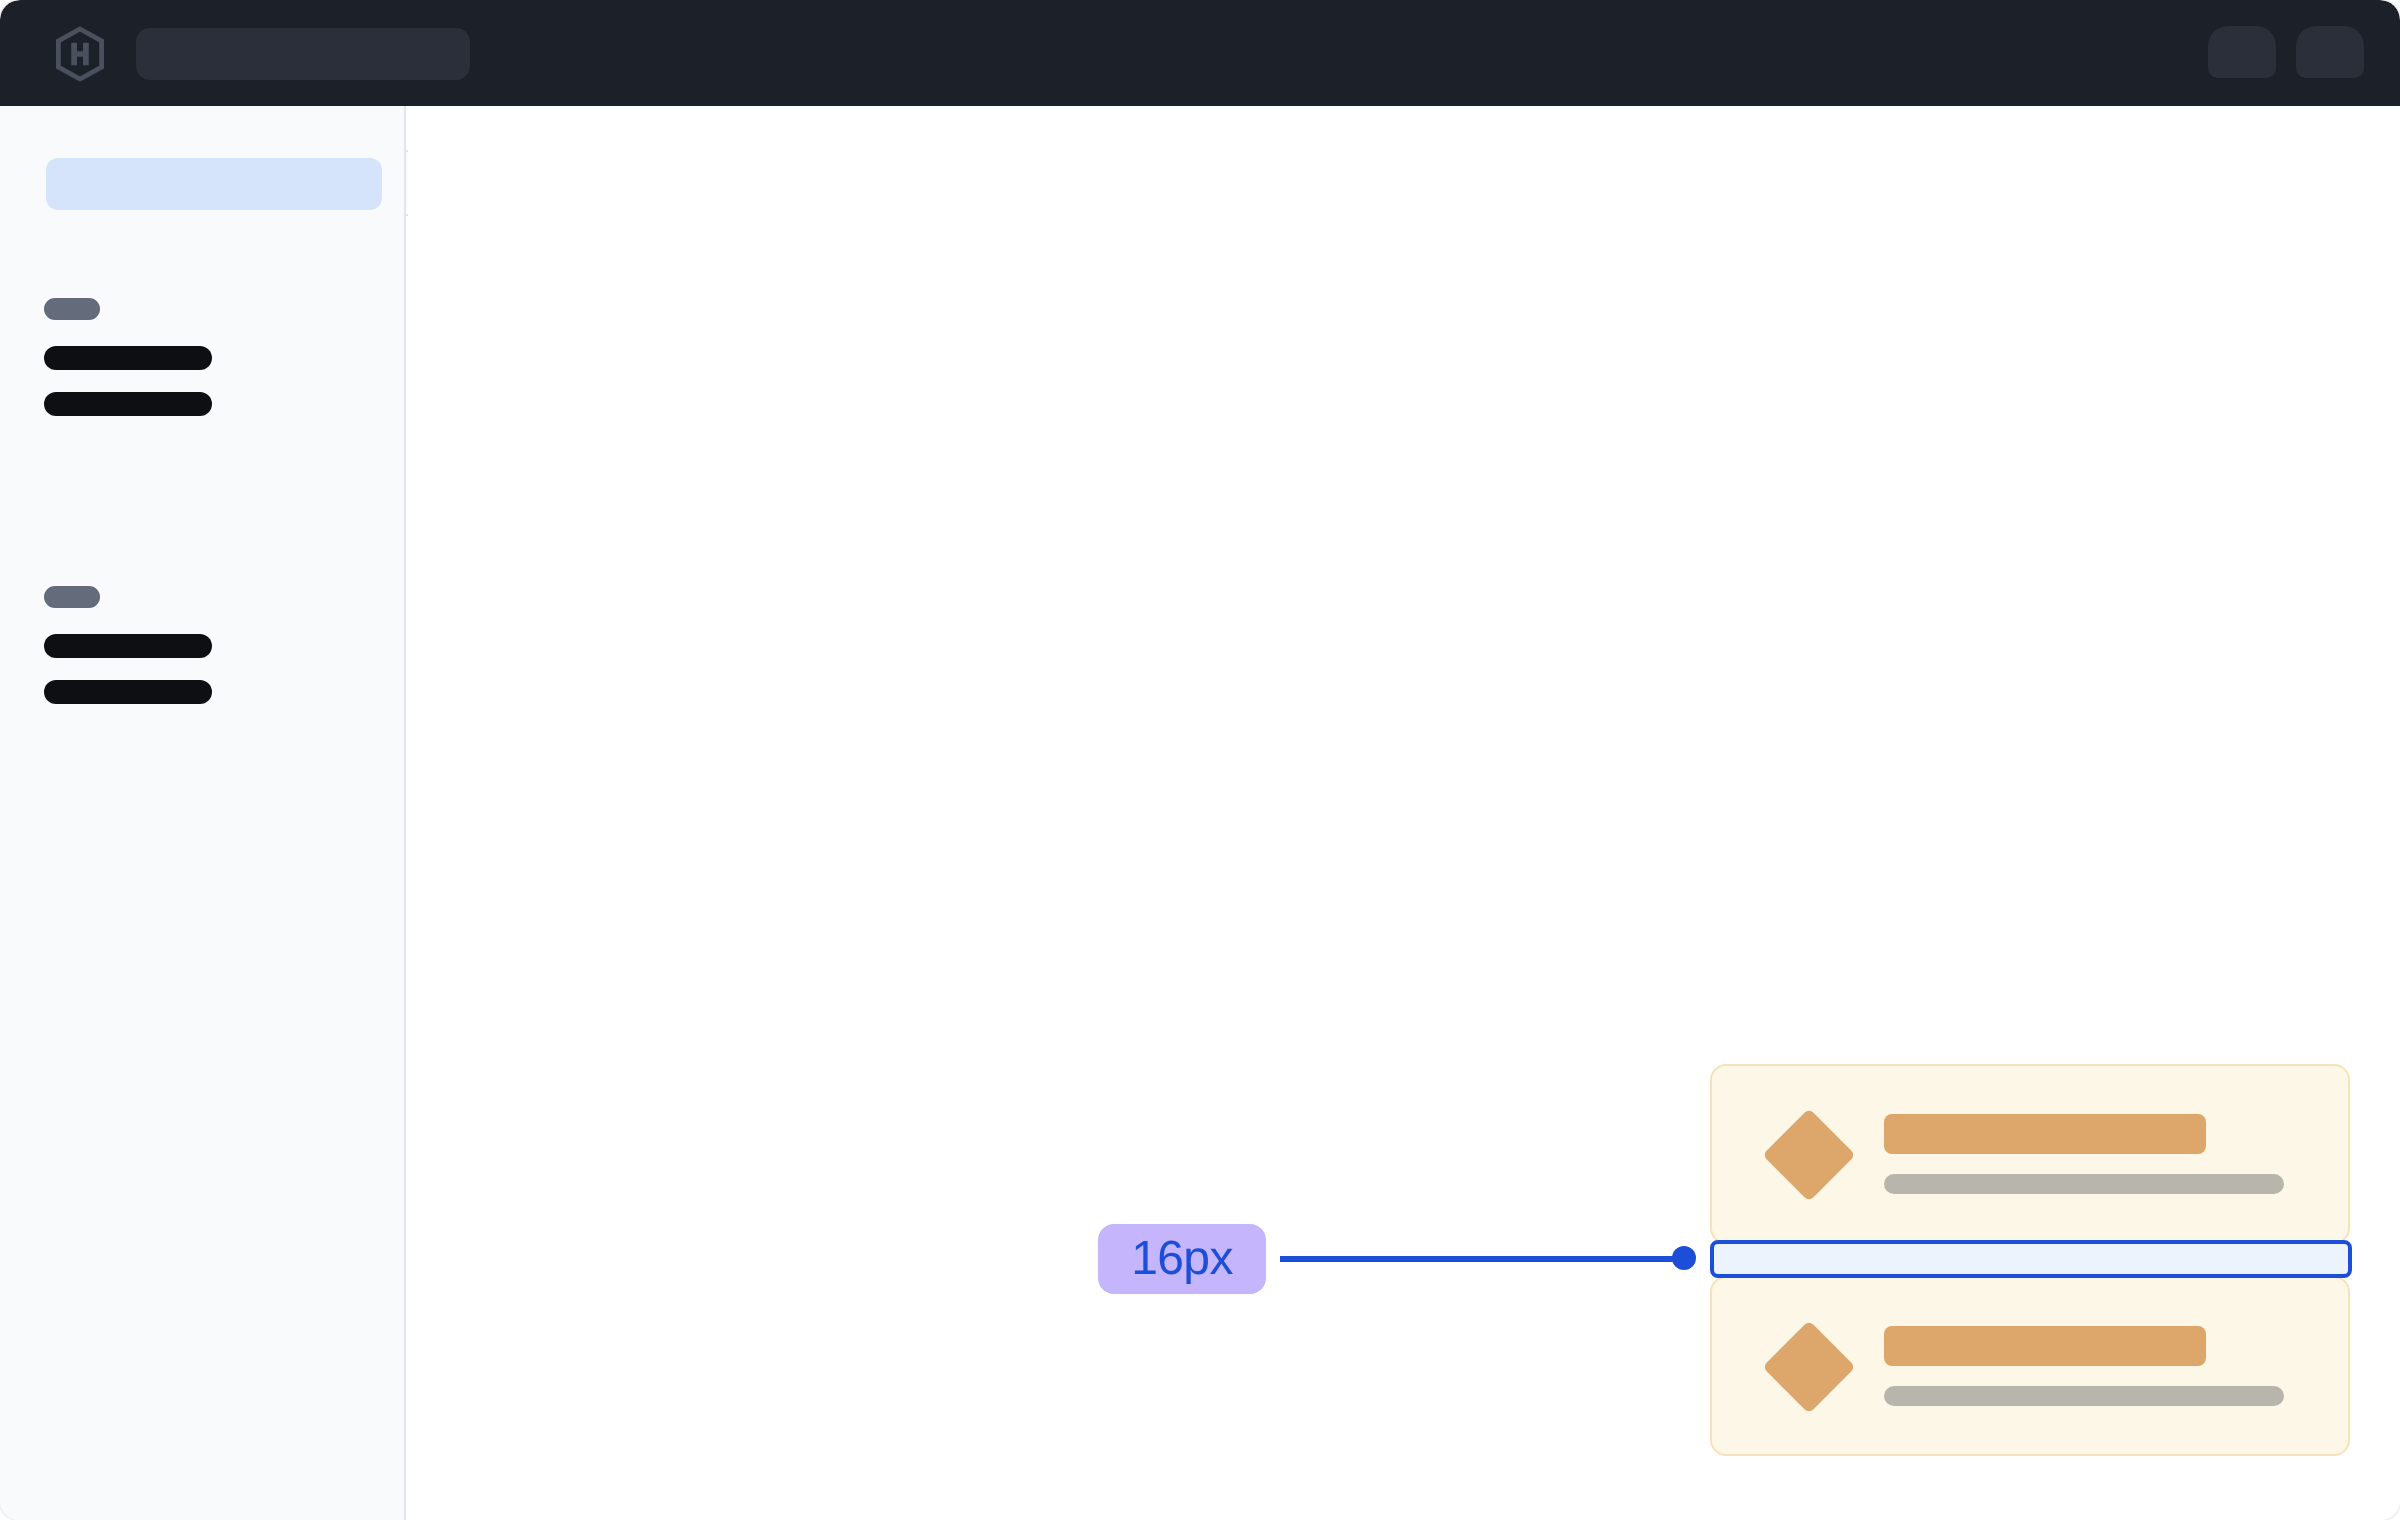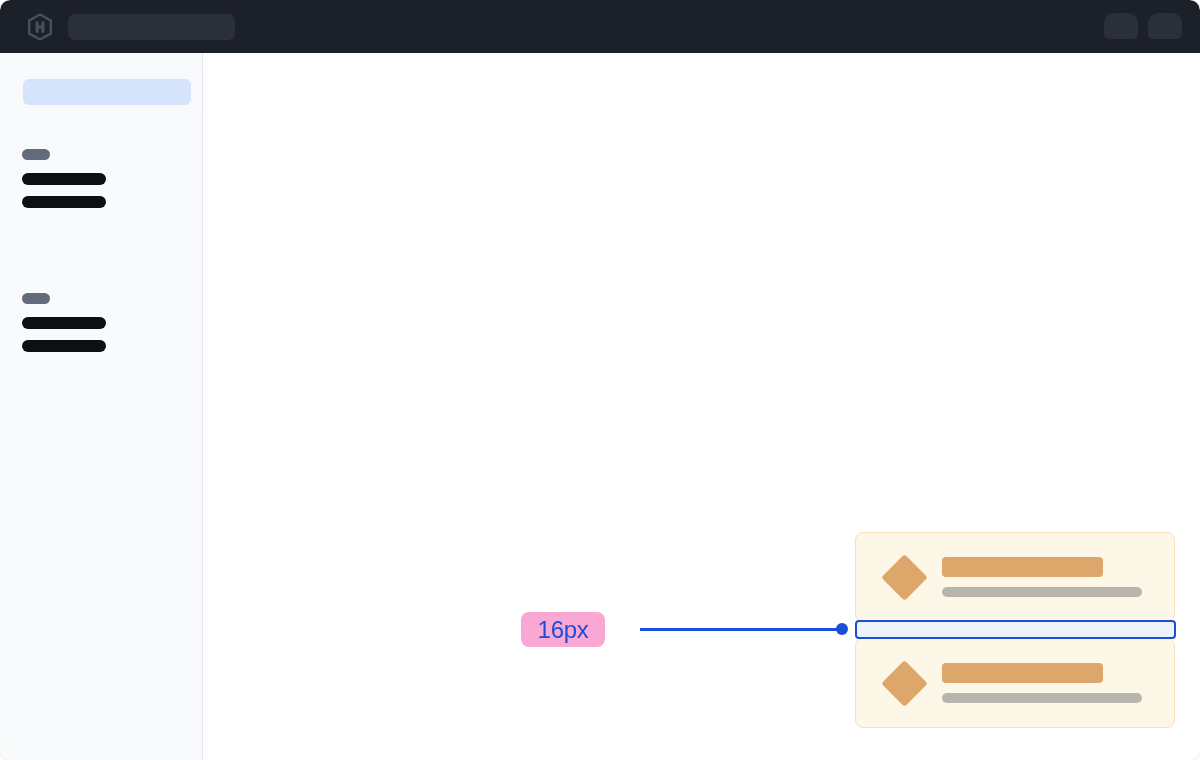--- a/index.html
+++ b/index.html
@@ -213,25 +213,25 @@
     left: 836px;
     top: 623px;
     width: 12px;
     height: 12px;
     background: #1d4ed8;
     border-radius: 50%;
   }
 
   #measure-value-badge {
     position: absolute;
-    left: 521px;
+    left: 549px;
     top: 612px;
     min-width: 84px;
     height: 35px;
-    background: #f9a8d4;
+    background: #c4b5fd;
     border-radius: 8px;
     display: flex;
     align-items: center;
     justify-content: center;
     color: #1d4ed8;
     font-size: 24px;
     font-family: "Liberation Sans", sans-serif;
     letter-spacing: -0.3px;
   }
 </style>

